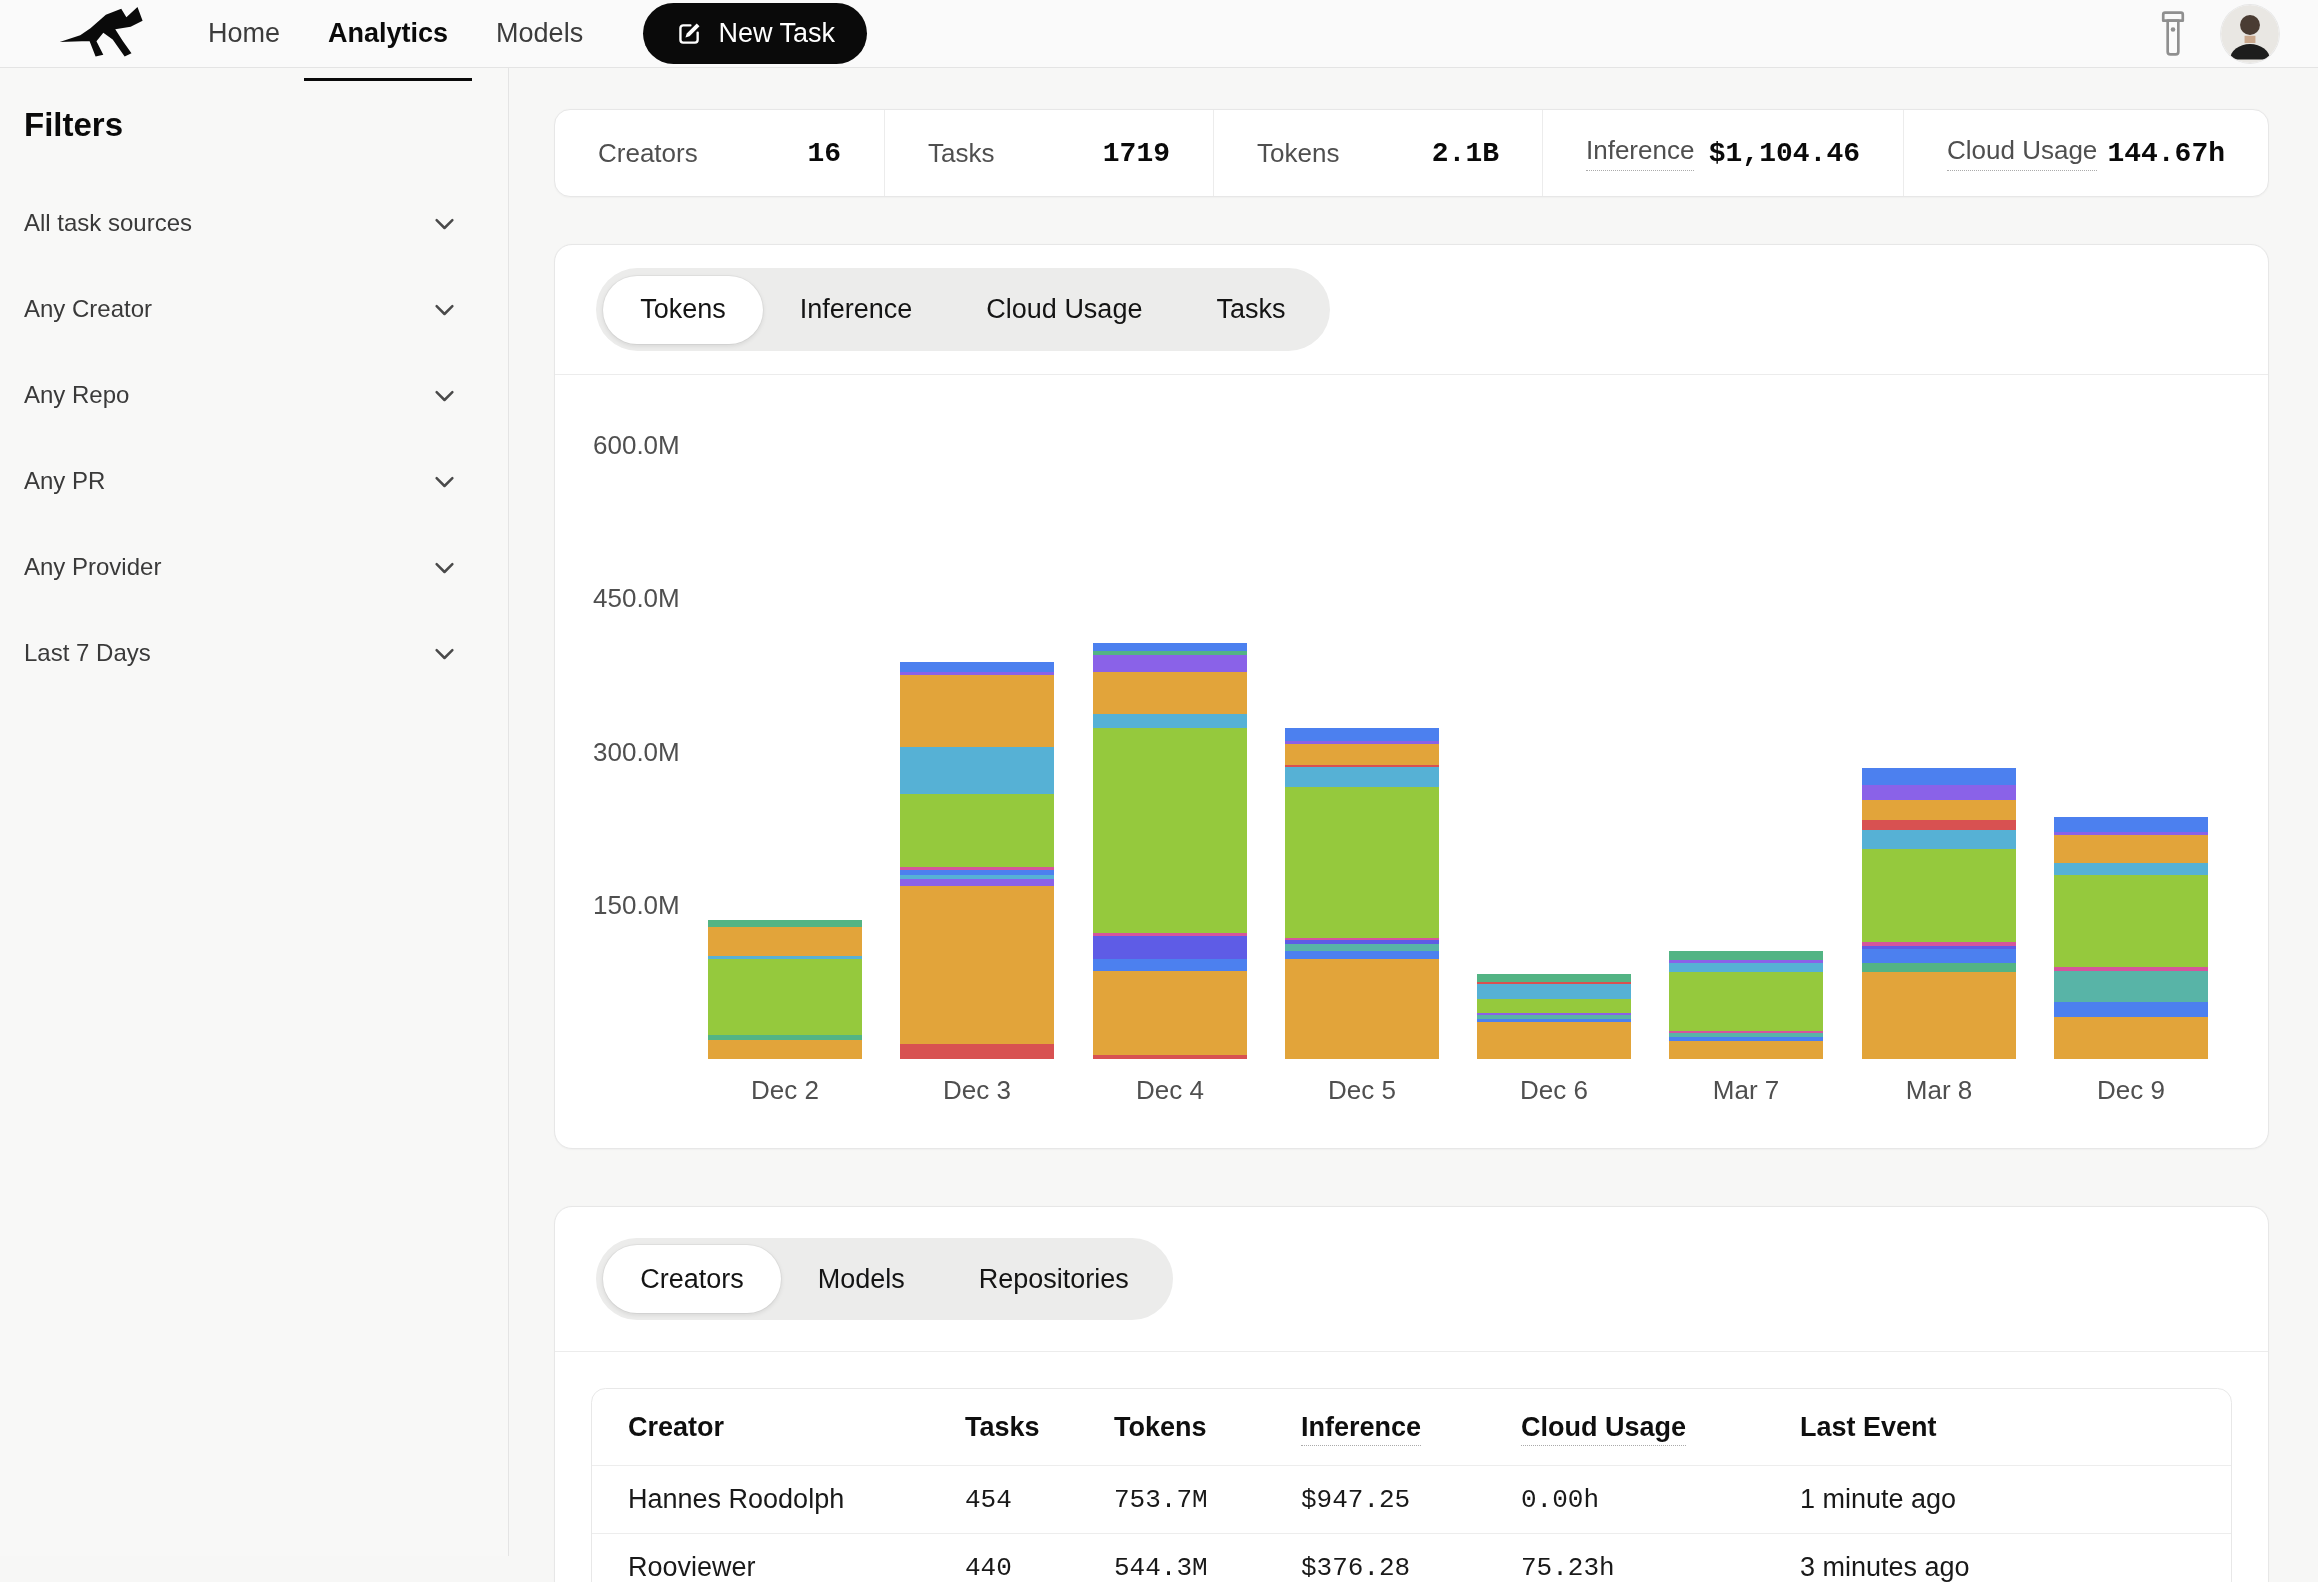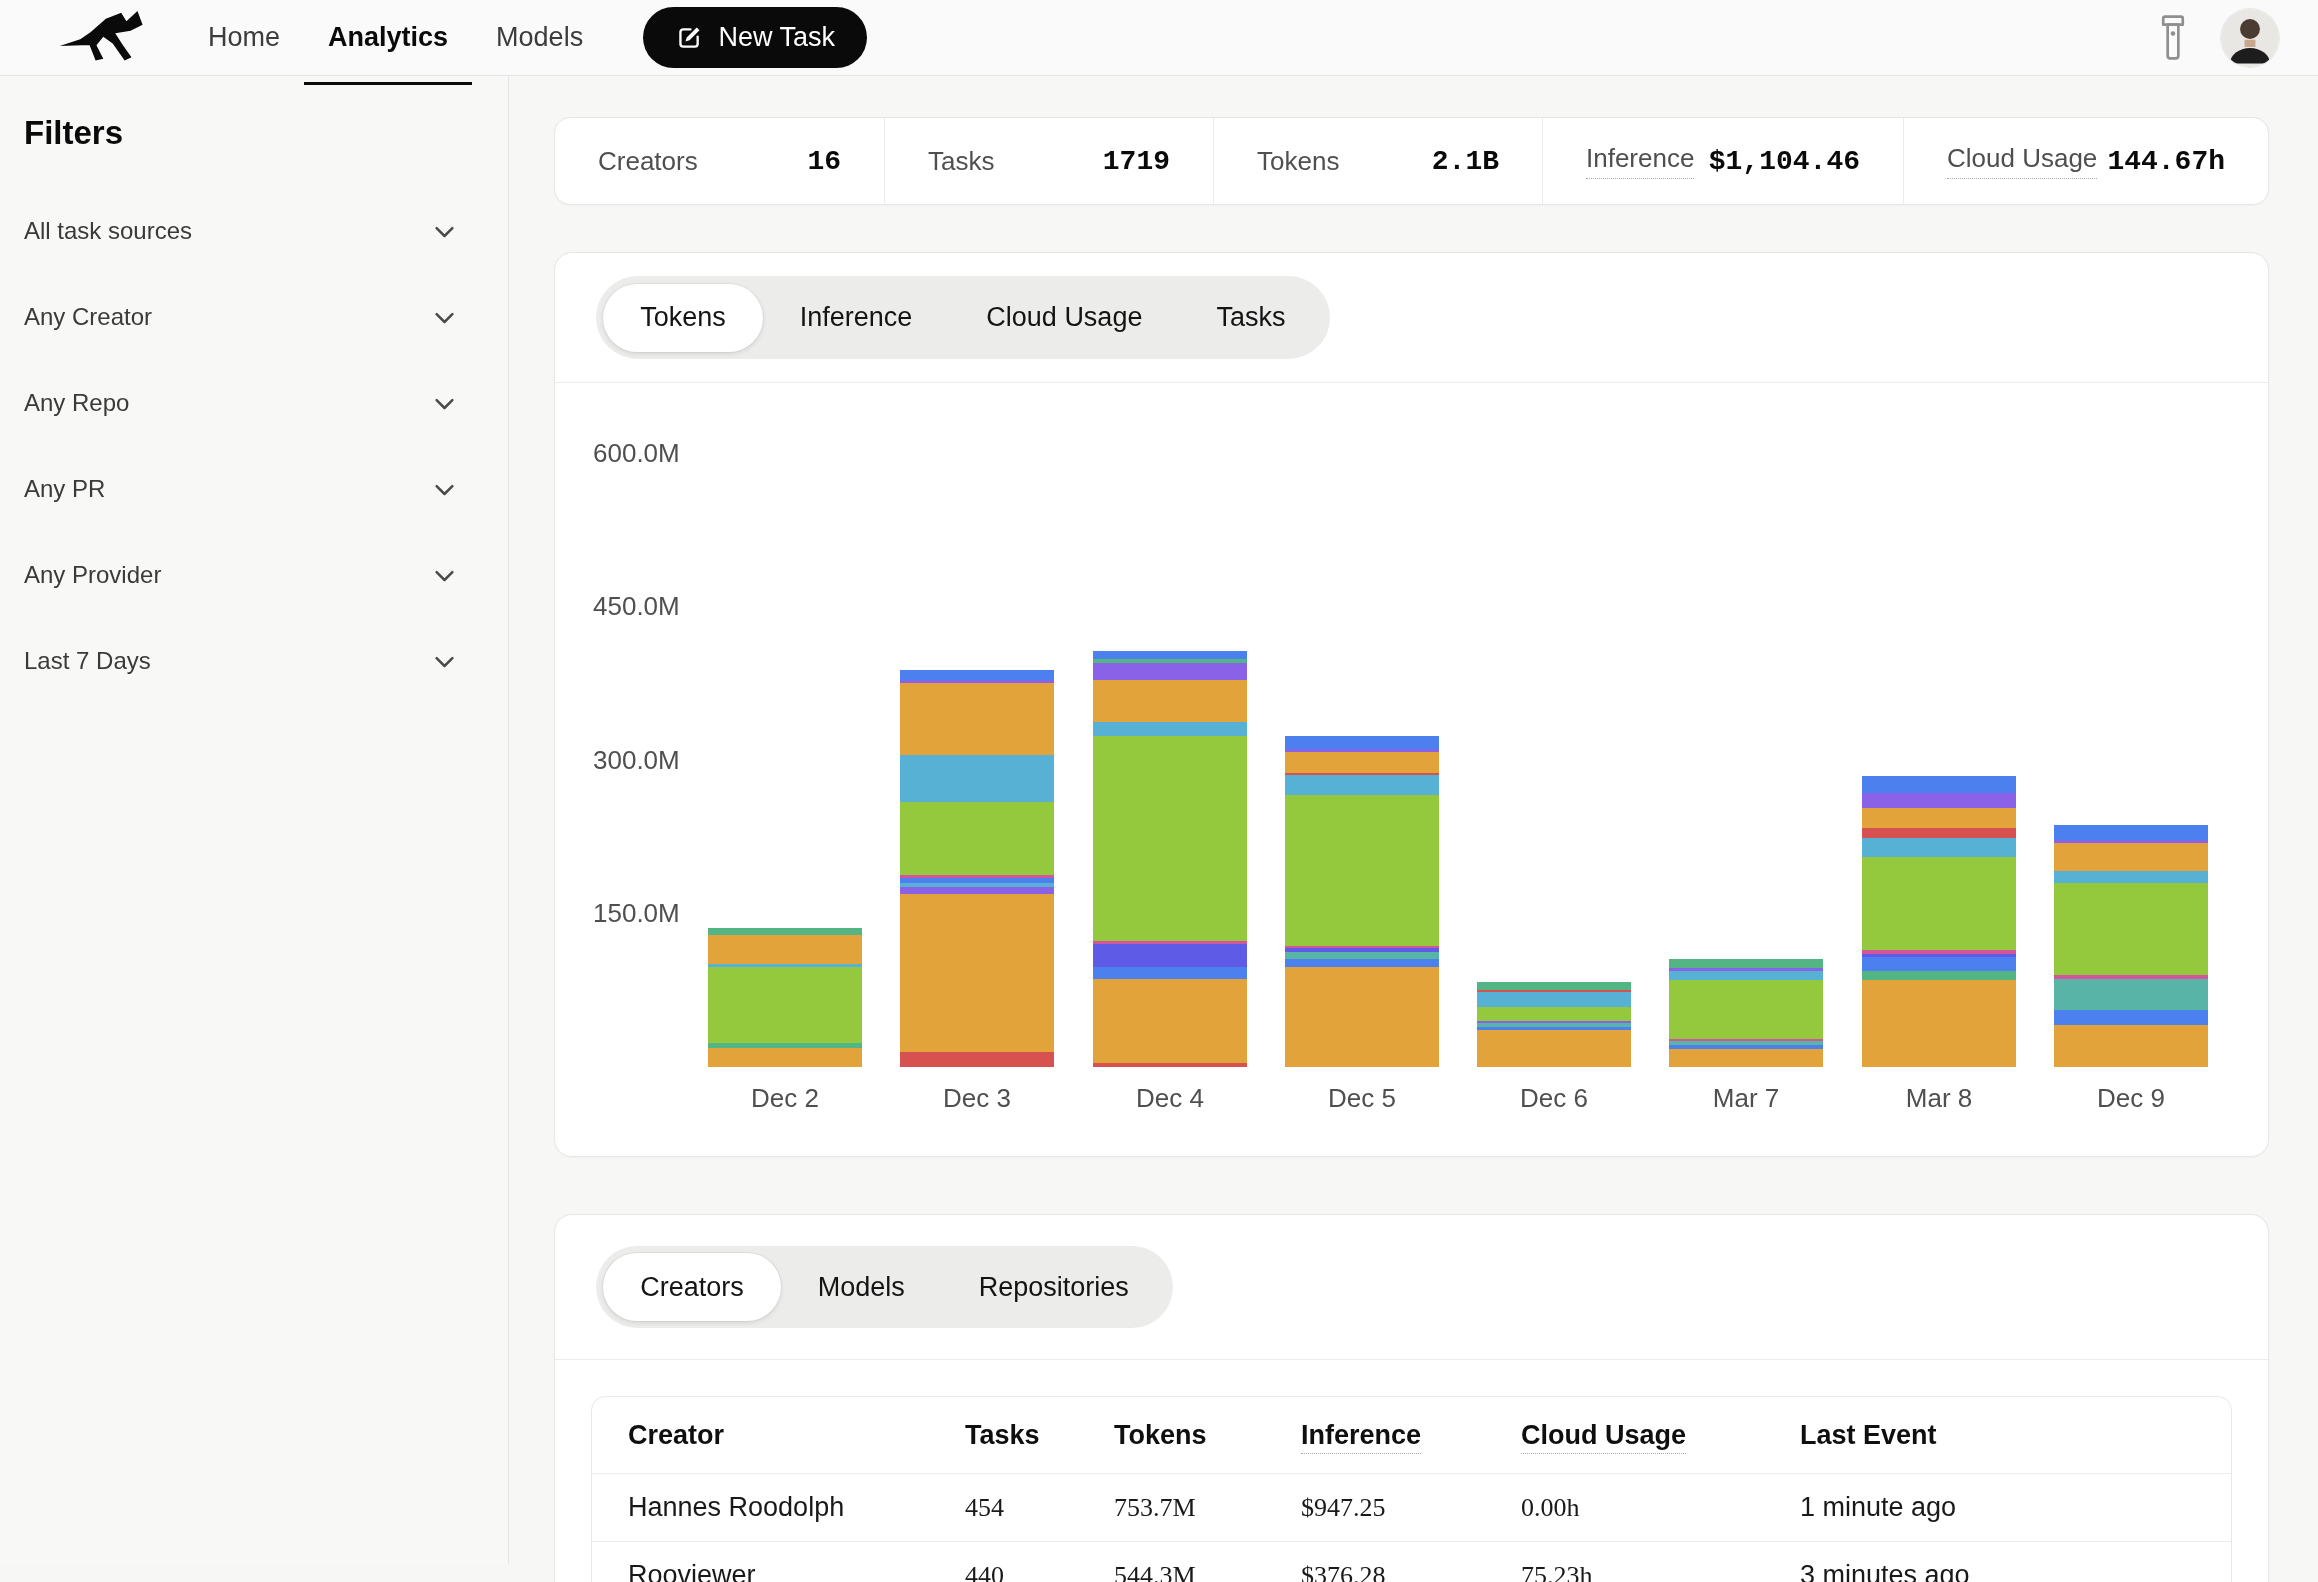--- a/index.html
+++ b/index.html
@@ -2,25 +2,25 @@
 <html style="font-size:14.4px"><head>
 <meta charset="utf-8">
 <style>
   * { margin:0; padding:0; box-sizing:border-box; }
   html,body { width:2319px; height:1582px; overflow:hidden; }
   body {
     font-family:"Liberation Sans", sans-serif;
     background:#f7f7f6;
     color:#1a1a1a;
   }
-  .mono { font-family:Liberation Serif, serif; }
+  .mono { font-family:Liberation Mono, monospace; }
 
   
   .topnav {
-    height:76px; background:#fafafa; border-bottom:0.9px solid #e4e4e4;
+    height:68px; background:#fafafa; border-bottom:0.9px solid #e4e4e4;
     display:flex; align-items:center; padding:0 40px 0 58px; position:relative;
   }
   .brand { width:94px; height:65px; display:flex; align-items:center; margin-right:32px; cursor:pointer; }
   .nav-links { display:flex; height:94px; }
   .nav-link {
     display:flex; align-items:center; padding:0 24px; font-size:27px; color:#3c3c3c;
     cursor:pointer; position:relative; height:94px;
   }
   .nav-link.active { color:#0a0a0a; font-weight:700; }
   .nav-link.active::after {

